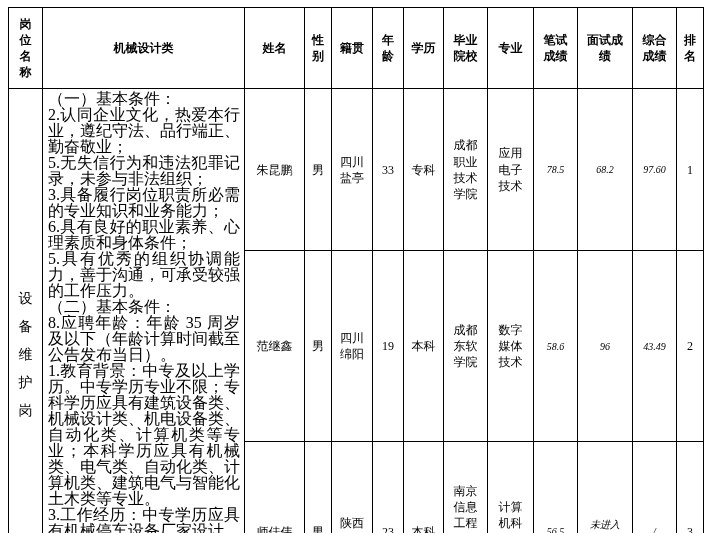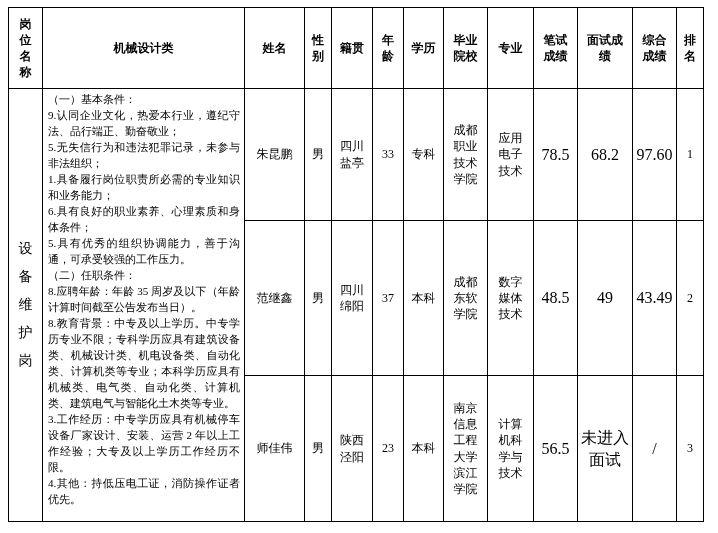--- a/index.html
+++ b/index.html
@@ -39,26 +39,26 @@
     line-height: 28px;
   }
   td.req-cell {
     text-align: left;
     vertical-align: top;
     padding: 2px 4px 2px 5px;
     white-space: normal;
   }
   td.req-cell p {
     margin: 0;
-    font-size: 11px;
+    font-size: 16px;
     line-height: 16px;
     text-align: justify;
     white-space: normal;
   }
-  td.score-cell { font-size: 16px; }
+  td.score-cell { font-size: 10px; font-style: italic; }
 </style>
 </head>
 <body>
 
 <table class="results">
   <colgroup>
     <col style="width:34px">
       <col style="width:202px">
       <col style="width:60px">
     <col style="width:27px">
@@ -100,28 +100,28 @@
     </tr>
 
     <tr class="row-1">
       <td class="pos-cell" rowspan="3">设
 备
 维
 护
 岗</td>
       <td class="req-cell" rowspan="3">
         <p>（一）基本条件：</p>
-        <p>9.认同企业文化，热爱本行业，遵纪守法、品行端正、勤奋敬业；</p>
+        <p>2.认同企业文化，热爱本行业，遵纪守法、品行端正、勤奋敬业；</p>
         <p>5.无失信行为和违法犯罪记录，未参与非法组织；</p>
-        <p>1.具备履行岗位职责所必需的专业知识和业务能力；</p>
+        <p>3.具备履行岗位职责所必需的专业知识和业务能力；</p>
         <p>6.具有良好的职业素养、心理素质和身体条件；</p>
         <p>5.具有优秀的组织协调能力，善于沟通，可承受较强的工作压力。</p>
-        <p>（二）任职条件：</p>
+        <p>（二）基本条件：</p>
         <p>8.应聘年龄：年龄 35 周岁及以下（年龄计算时间截至公告发布当日）。</p>
-        <p>8.教育背景：中专及以上学历。中专学历专业不限；专科学历应具有建筑设备类、机械设计类、机电设备类、自动化类、计算机类等专业；本科学历应具有机械类、电气类、自动化类、计算机类、建筑电气与智能化土木类等专业。</p>
+        <p>1.教育背景：中专及以上学历。中专学历专业不限；专科学历应具有建筑设备类、机械设计类、机电设备类、自动化类、计算机类等专业；本科学历应具有机械类、电气类、自动化类、计算机类、建筑电气与智能化土木类等专业。</p>
         <p>3.工作经历：中专学历应具有机械停车设备厂家设计、安装、运营 2 年以上工作经验；大专及以上学历工作经历不限。</p>
         <p>4.其他：持低压电工证，消防操作证者优先。</p>
       </td>
       <td>朱昆鹏</td>
       <td>男</td>
       <td>四川
 盐亭</td>
       <td>33</td>
       <td>专科</td>
       <td>成都
@@ -135,30 +135,30 @@
       <td class="score-cell">68.2</td>
       <td class="score-cell">97.60</td>
       <td>1</td>
     </tr>
 
     <tr class="row-2">
       <td>范继鑫</td>
       <td>男</td>
       <td>四川
 绵阳</td>
-      <td>37</td>
+      <td>19</td>
       <td>本科</td>
       <td>成都
 东软
 学院</td>
       <td>数字
 媒体
 技术</td>
-      <td class="score-cell">48.5</td>
-      <td class="score-cell">49</td>
+      <td class="score-cell">58.6</td>
+      <td class="score-cell">96</td>
       <td class="score-cell">43.49</td>
       <td>2</td>
     </tr>
 
     <tr class="row-3">
       <td>师佳伟</td>
       <td>男</td>
       <td>陕西
 泾阳</td>
       <td>23</td>

